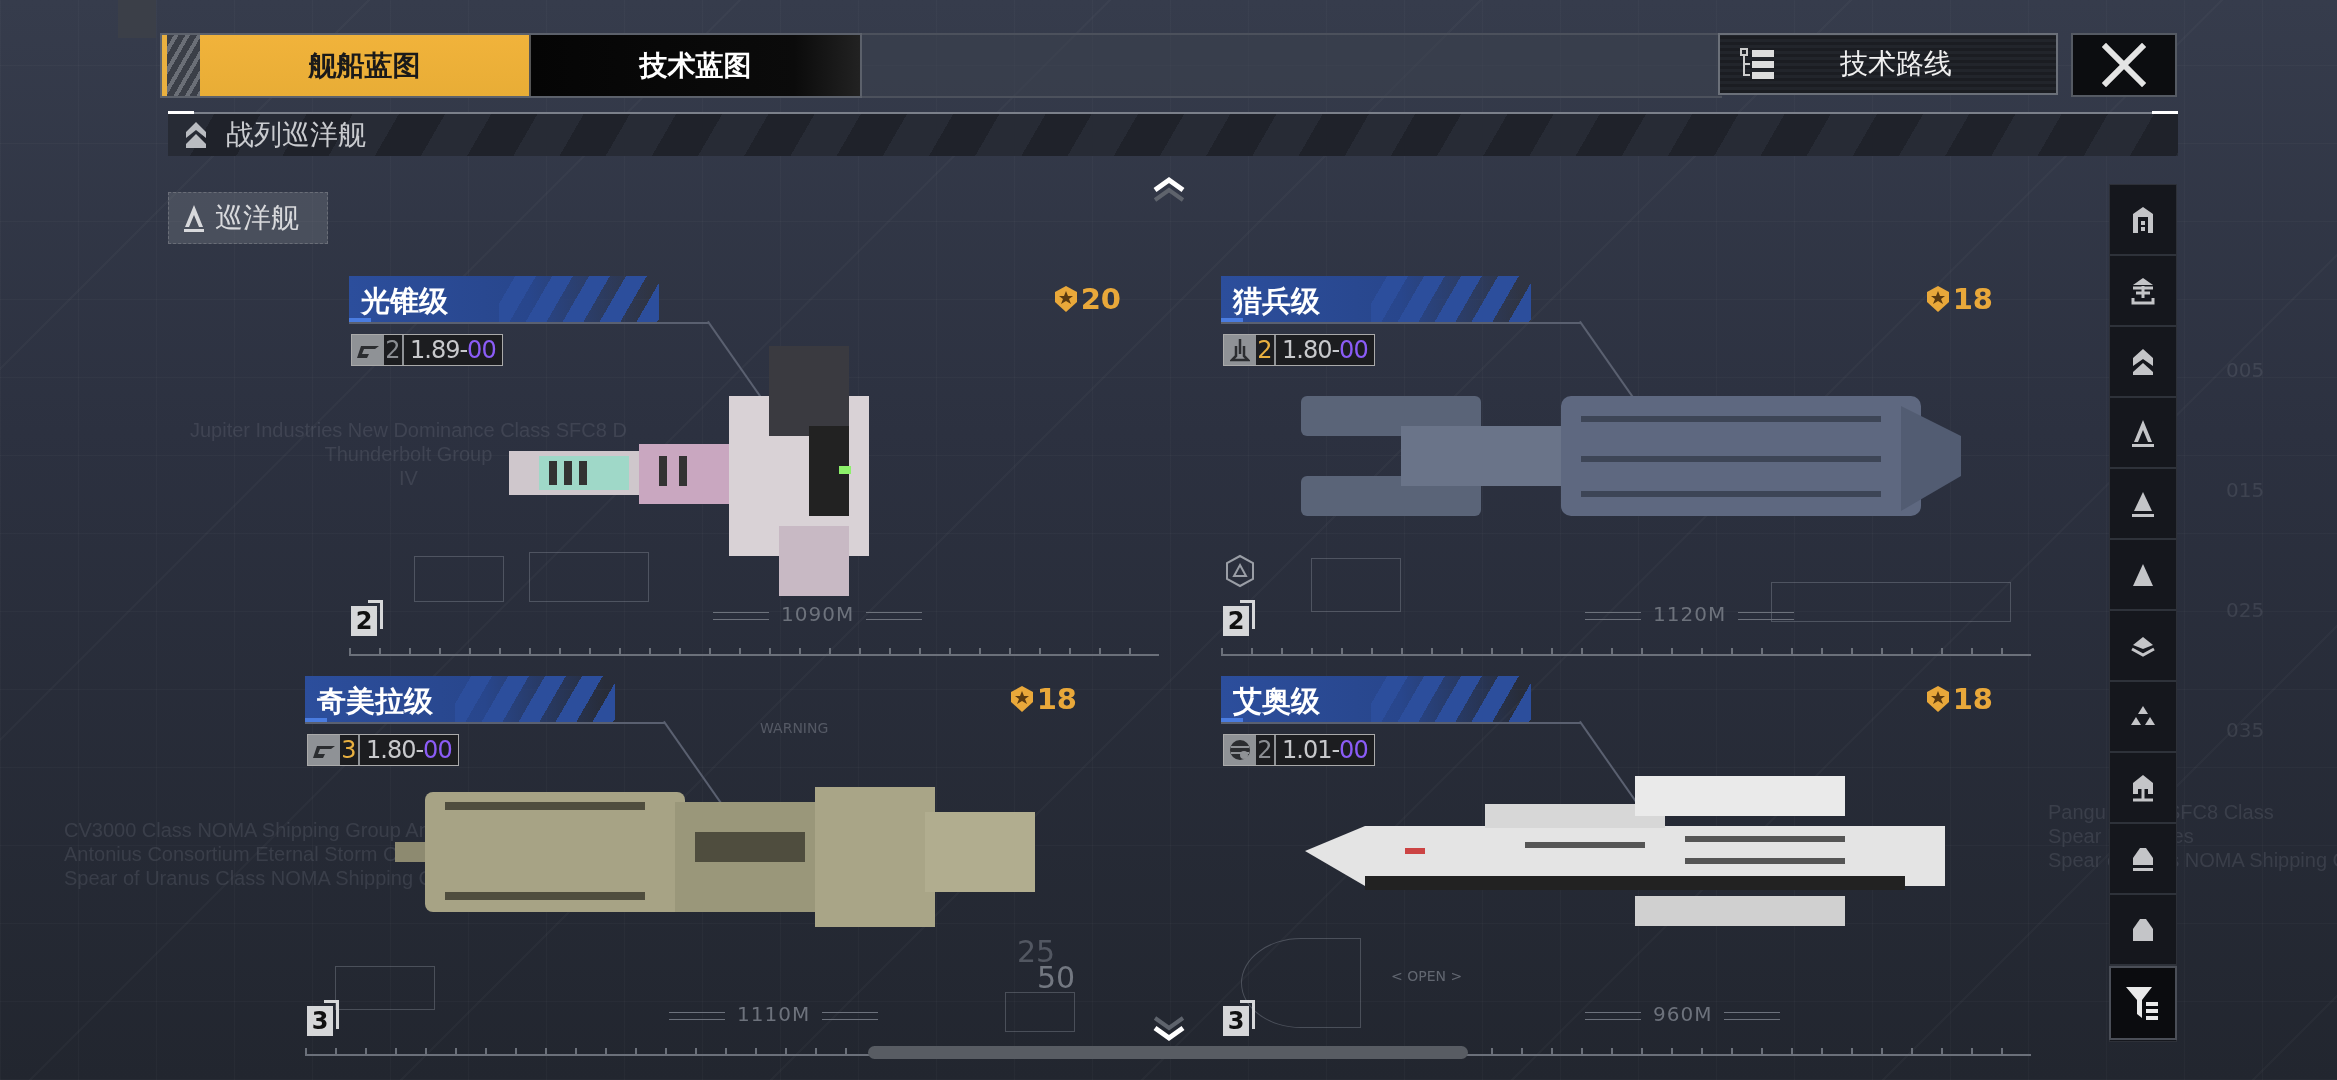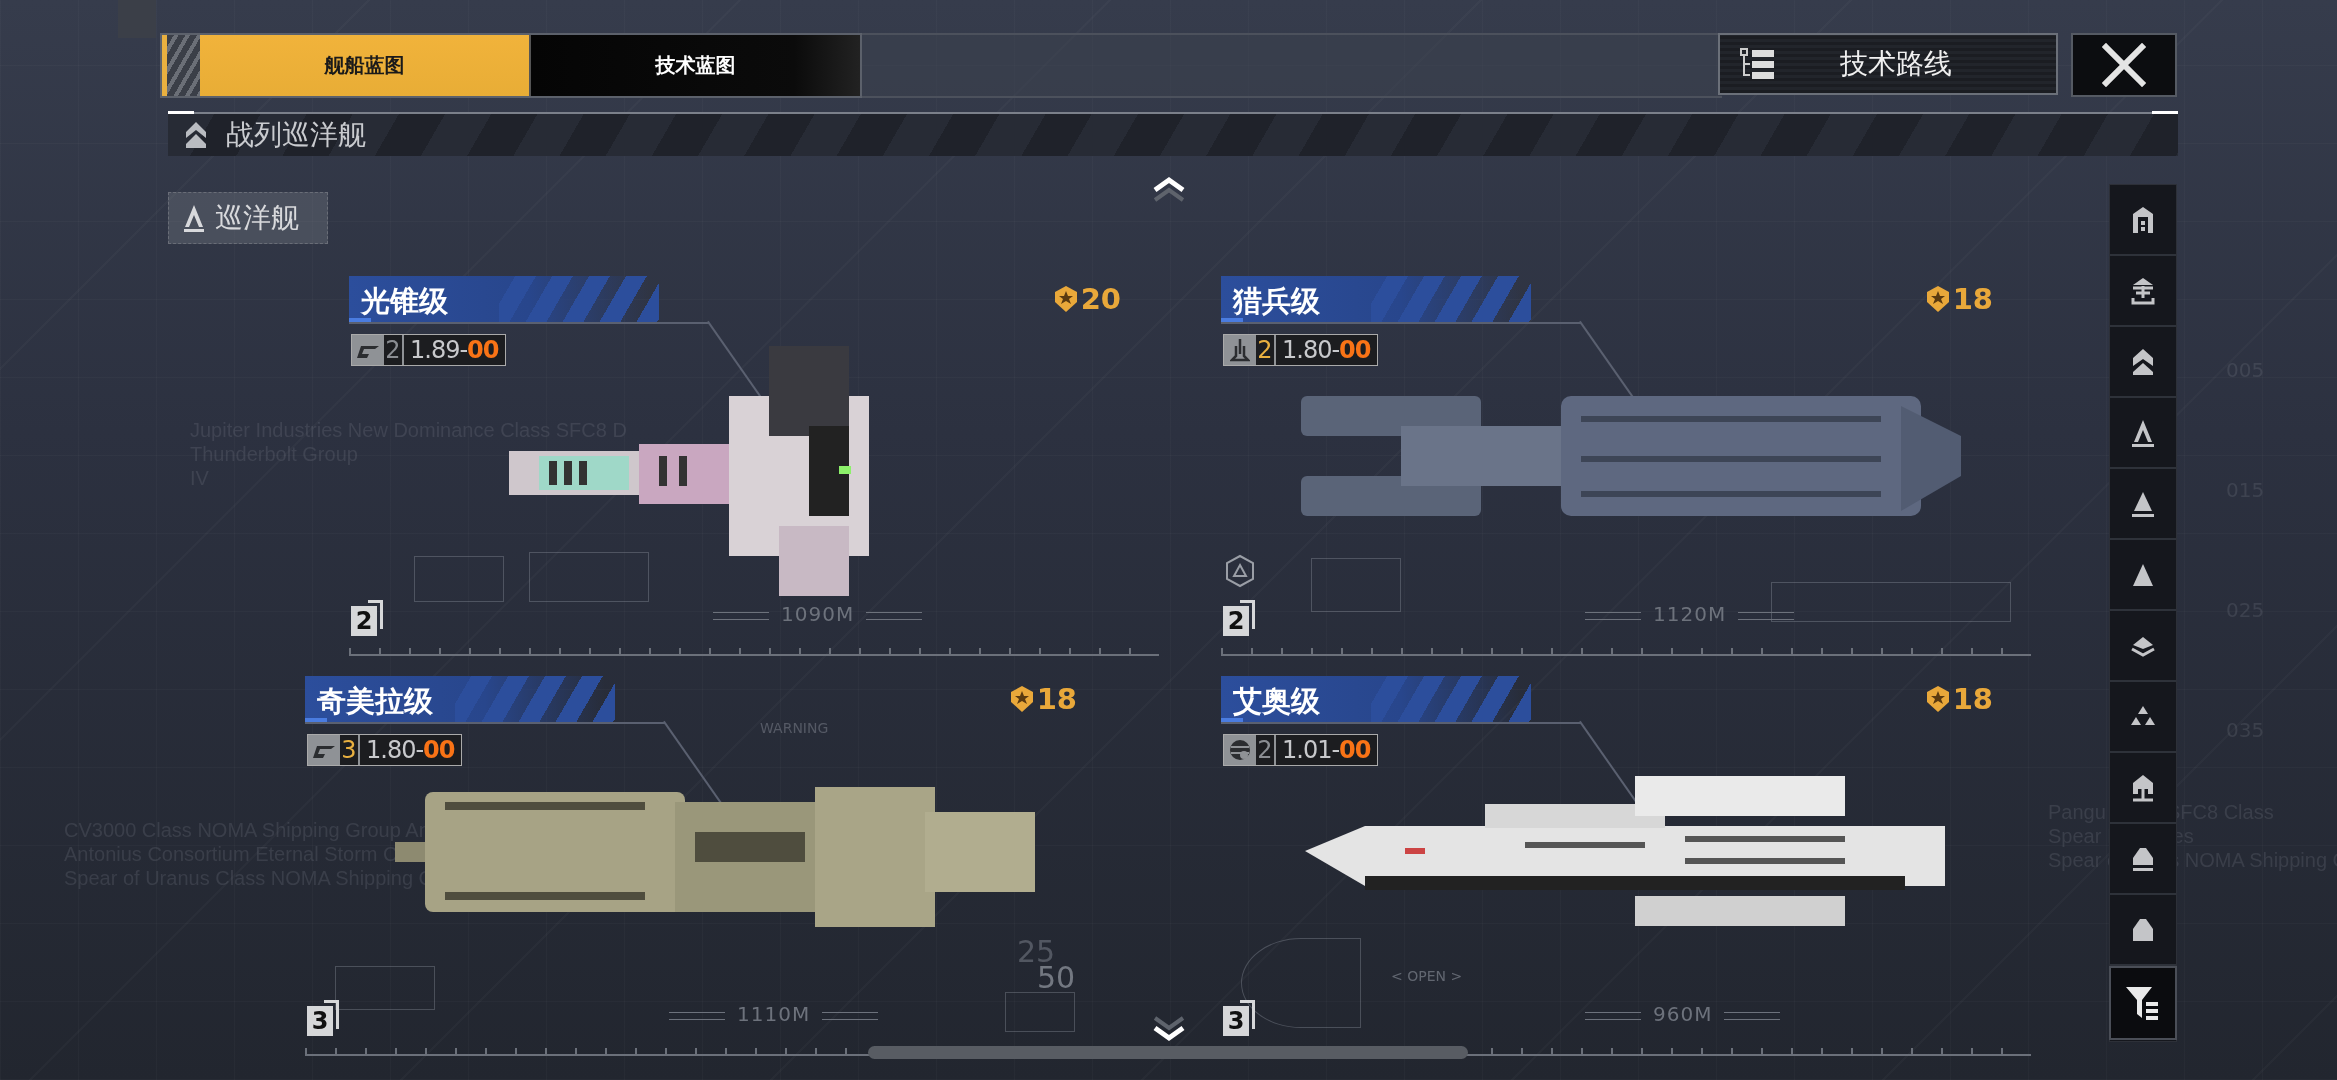--- a/index.html
+++ b/index.html
@@ -23,21 +23,21 @@
   }
   .top-corner { position: absolute; left: 118px; top: 0; width: 38px; height: 38px; background: #3b3f48; }
 
   
   .tabbar { position: absolute; left: 160px; top: 33px; width: 702px; height: 65px; display: flex;
     background: #4a4f5a; border: 2px solid #5c616b; }
   .tabbar .accent { width: 5px; height: 100%; background: #e9b040; }
   .tabbar .stripes { width: 33px; height: 100%;
     background: repeating-linear-gradient(120deg, #3b3f48 0 6px, #6b6f77 6px 10px); }
   .tab { flex: 1; display: flex; align-items: center; justify-content: center;
-    font-size: 20px; font-weight: bold; cursor: pointer; }
+    font-size: 28px; font-weight: bold; cursor: pointer; }
   .tab.active { background: linear-gradient(180deg, #f1b33b 0%, #e8ad36 100%); color: #1a1a1a; }
   .tab.inactive { background: linear-gradient(90deg, #050505 0%, #0b0b0b 80%, #222 100%); color: #fff; border-left: 2px solid #555; }
   .tabbar-ext { position: absolute; left: 862px; top: 33px; width: 860px; height: 65px; background: rgba(60,65,78,0.5);
     border-top: 2px solid #4c515c; border-bottom: 2px solid #4c515c; }
 
   .route-btn { position: absolute; left: 1718px; top: 33px; width: 340px; height: 62px;
     background: repeating-linear-gradient(0deg, #1b1d22 0 3px, #22252b 3px 6px);
     border: 2px solid #6b7079; display: flex; align-items: center; cursor: pointer; }
   .route-btn .ic { margin-left: 20px; width: 36px; height: 34px; position: relative; }
   .route-btn .lbl { flex: 1; text-align: center; font-size: 28px; color: #f0f0f0; padding-right: 40px; }
@@ -72,21 +72,21 @@
   .card .name-line { position: absolute; left: 0; top: 46px; width: 360px; height: 2px; background: #5a6070; }
   .card .diag-line { position: absolute; left: 358px; top: 46px; width: 2px; height: 130px; background: #5a6070; transform-origin: top left; transform: rotate(-35deg); }
   .card .rank { position: absolute; right: 38px; top: 6px; display: flex; align-items: center; color: #e9a83a; font-size: 29px; font-weight: bold; }
   .card .rank .medal { width: 26px; height: 28px; margin-right: 2px; }
   .card .stats { position: absolute; left: 2px; top: 58px; height: 32px; display: flex; align-items: stretch;
     background: #8f9296; border: 1px solid #aaa; }
   .card .stats .maker { width: 32px; display: flex; align-items: center; justify-content: center; }
   .card .stats .tier { width: 18px; background: #1c1d20; color: #8a8d92; font-size: 24px; text-align: center; line-height: 30px; margin-right: 2px; }
   .card .stats .tier.gold { color: #e9b040; }
   .card .stats .val { background: #1c1d20; color: #c8c9cc; font-size: 24px; line-height: 30px; padding: 0 6px; letter-spacing: -1px; }
-  .card .stats .val .dec { color: #f97316; font-weight: bold; }
+  .card .stats .val .dec { color: #8b5cf6; }
   .card .ship { position: absolute; }
   .card .ruler { position: absolute; left: 0; top: 364px; width: 810px; height: 16px; border-bottom: 2px solid #6b707a;
     background: repeating-linear-gradient(90deg, #6b707a 0 2px, transparent 2px 30px); background-size: 100% 8px; background-repeat: repeat-x; background-position: 0 8px; }
   .card .length { position: absolute; left: 352px; top: 326px; font-size: 20px; color: #6d727c; letter-spacing: 1px; }
   .card .length::before, .card .length::after { content:""; display:inline-block; width: 56px; height: 6px; border-top: 1px solid #6d727c; border-bottom: 1px solid #6d727c; vertical-align: middle; margin: 0 12px; }
   .card .slot { position: absolute; left: 2px; top: 330px; width: 26px; height: 30px; background: #d6d7d9; color: #111; font-size: 24px; font-weight: bold; text-align: center; line-height: 30px; }
   .card .slot::after { content:""; position:absolute; right:-6px; top:-6px; width: 12px; height: 26px; border-top: 3px solid #d6d7d9; border-right: 3px solid #d6d7d9; }
   .blueprint { position: absolute; border: 1.5px solid rgba(150,155,165,0.35); }
 
   
@@ -102,21 +102,21 @@
 
   .bg-text { position: absolute; color: rgba(120,125,135,0.25); font-size: 20px; font-family: "Liberation Sans", sans-serif; line-height: 24px; white-space: nowrap; }
   .side-scale { position: absolute; left: 2226px; color: rgba(140,145,155,0.2); font-size: 20px; }
 </style>
 </head>
 <body>
 
 <div class="bg"></div>
 <div class="top-corner"></div>
 
-<div class="bg-text" style="left:190px; top:418px;">
+<div class="bg-text" style="left:190px; top:418px;text-align:center;">
   <div>Jupiter Industries  New Dominance Class  SFC8 D</div>
   <div>Thunderbolt Group</div>
   <div>IV</div>
 </div>
 <div class="bg-text" style="left:64px; top:818px;">
   <div>CV3000 Class NOMA Shipping Group Antonius Consort</div>
   <div>Antonius Consortium Eternal Storm Cates</div>
   <div>Spear of Uranus Class NOMA Shipping Group</div>
 </div>
 <div class="bg-text" style="left:2048px; top:800px;">

